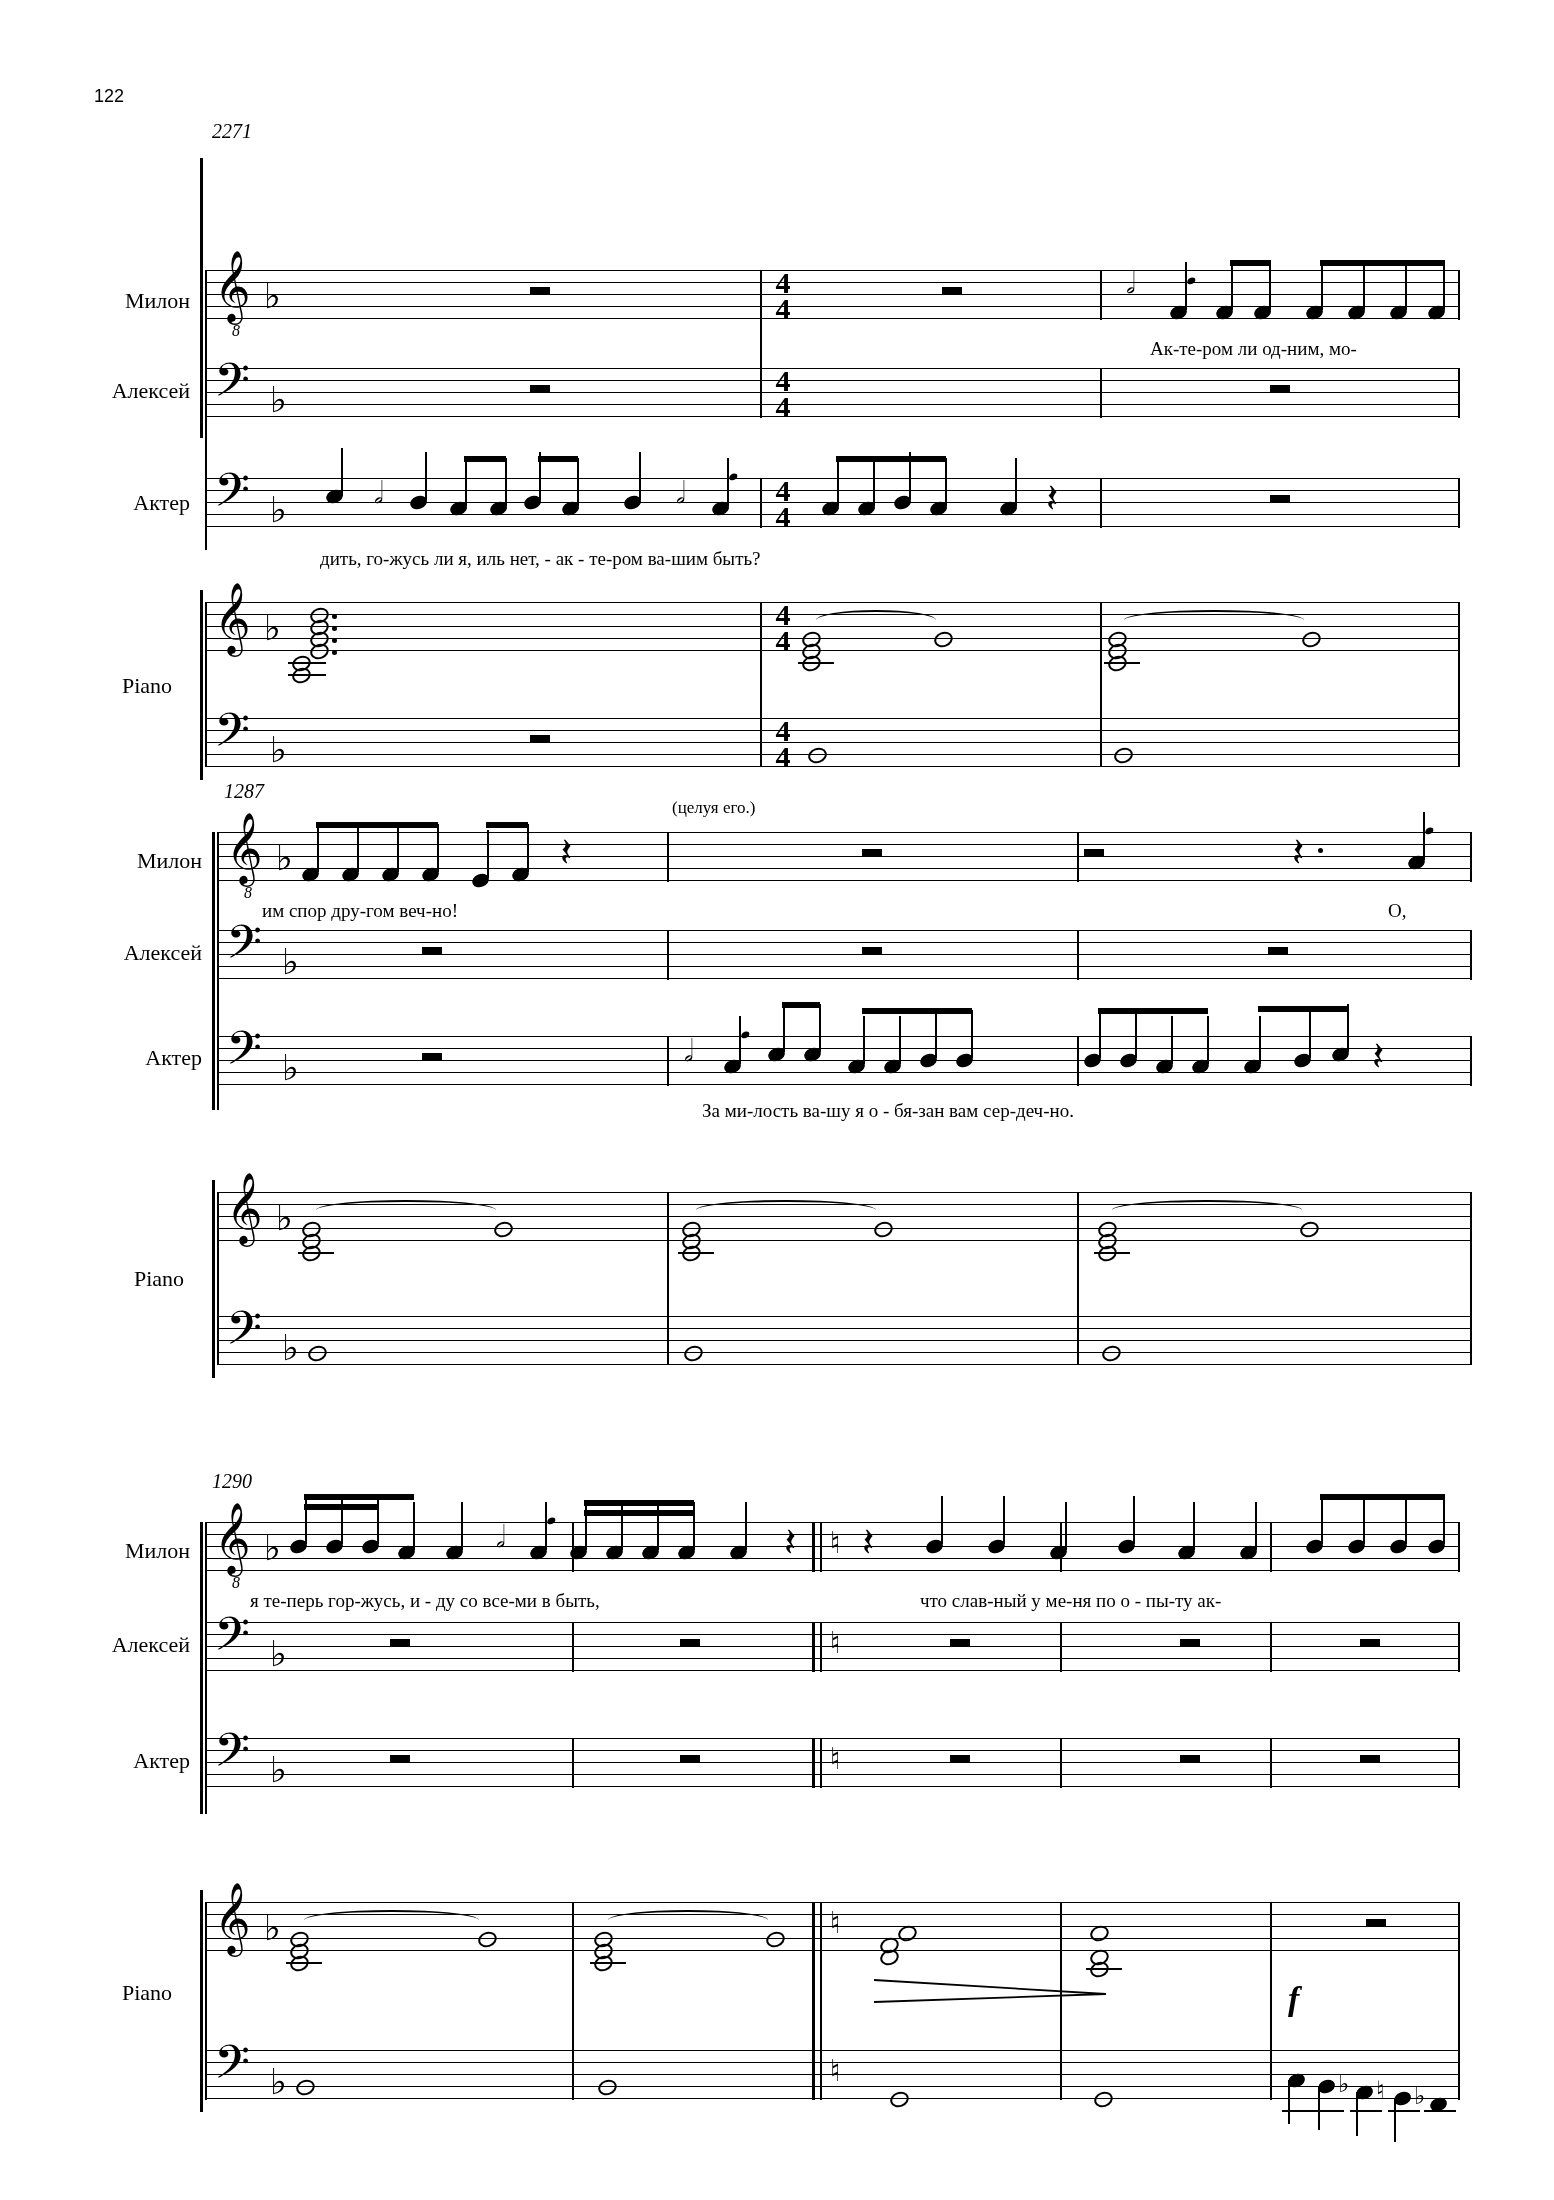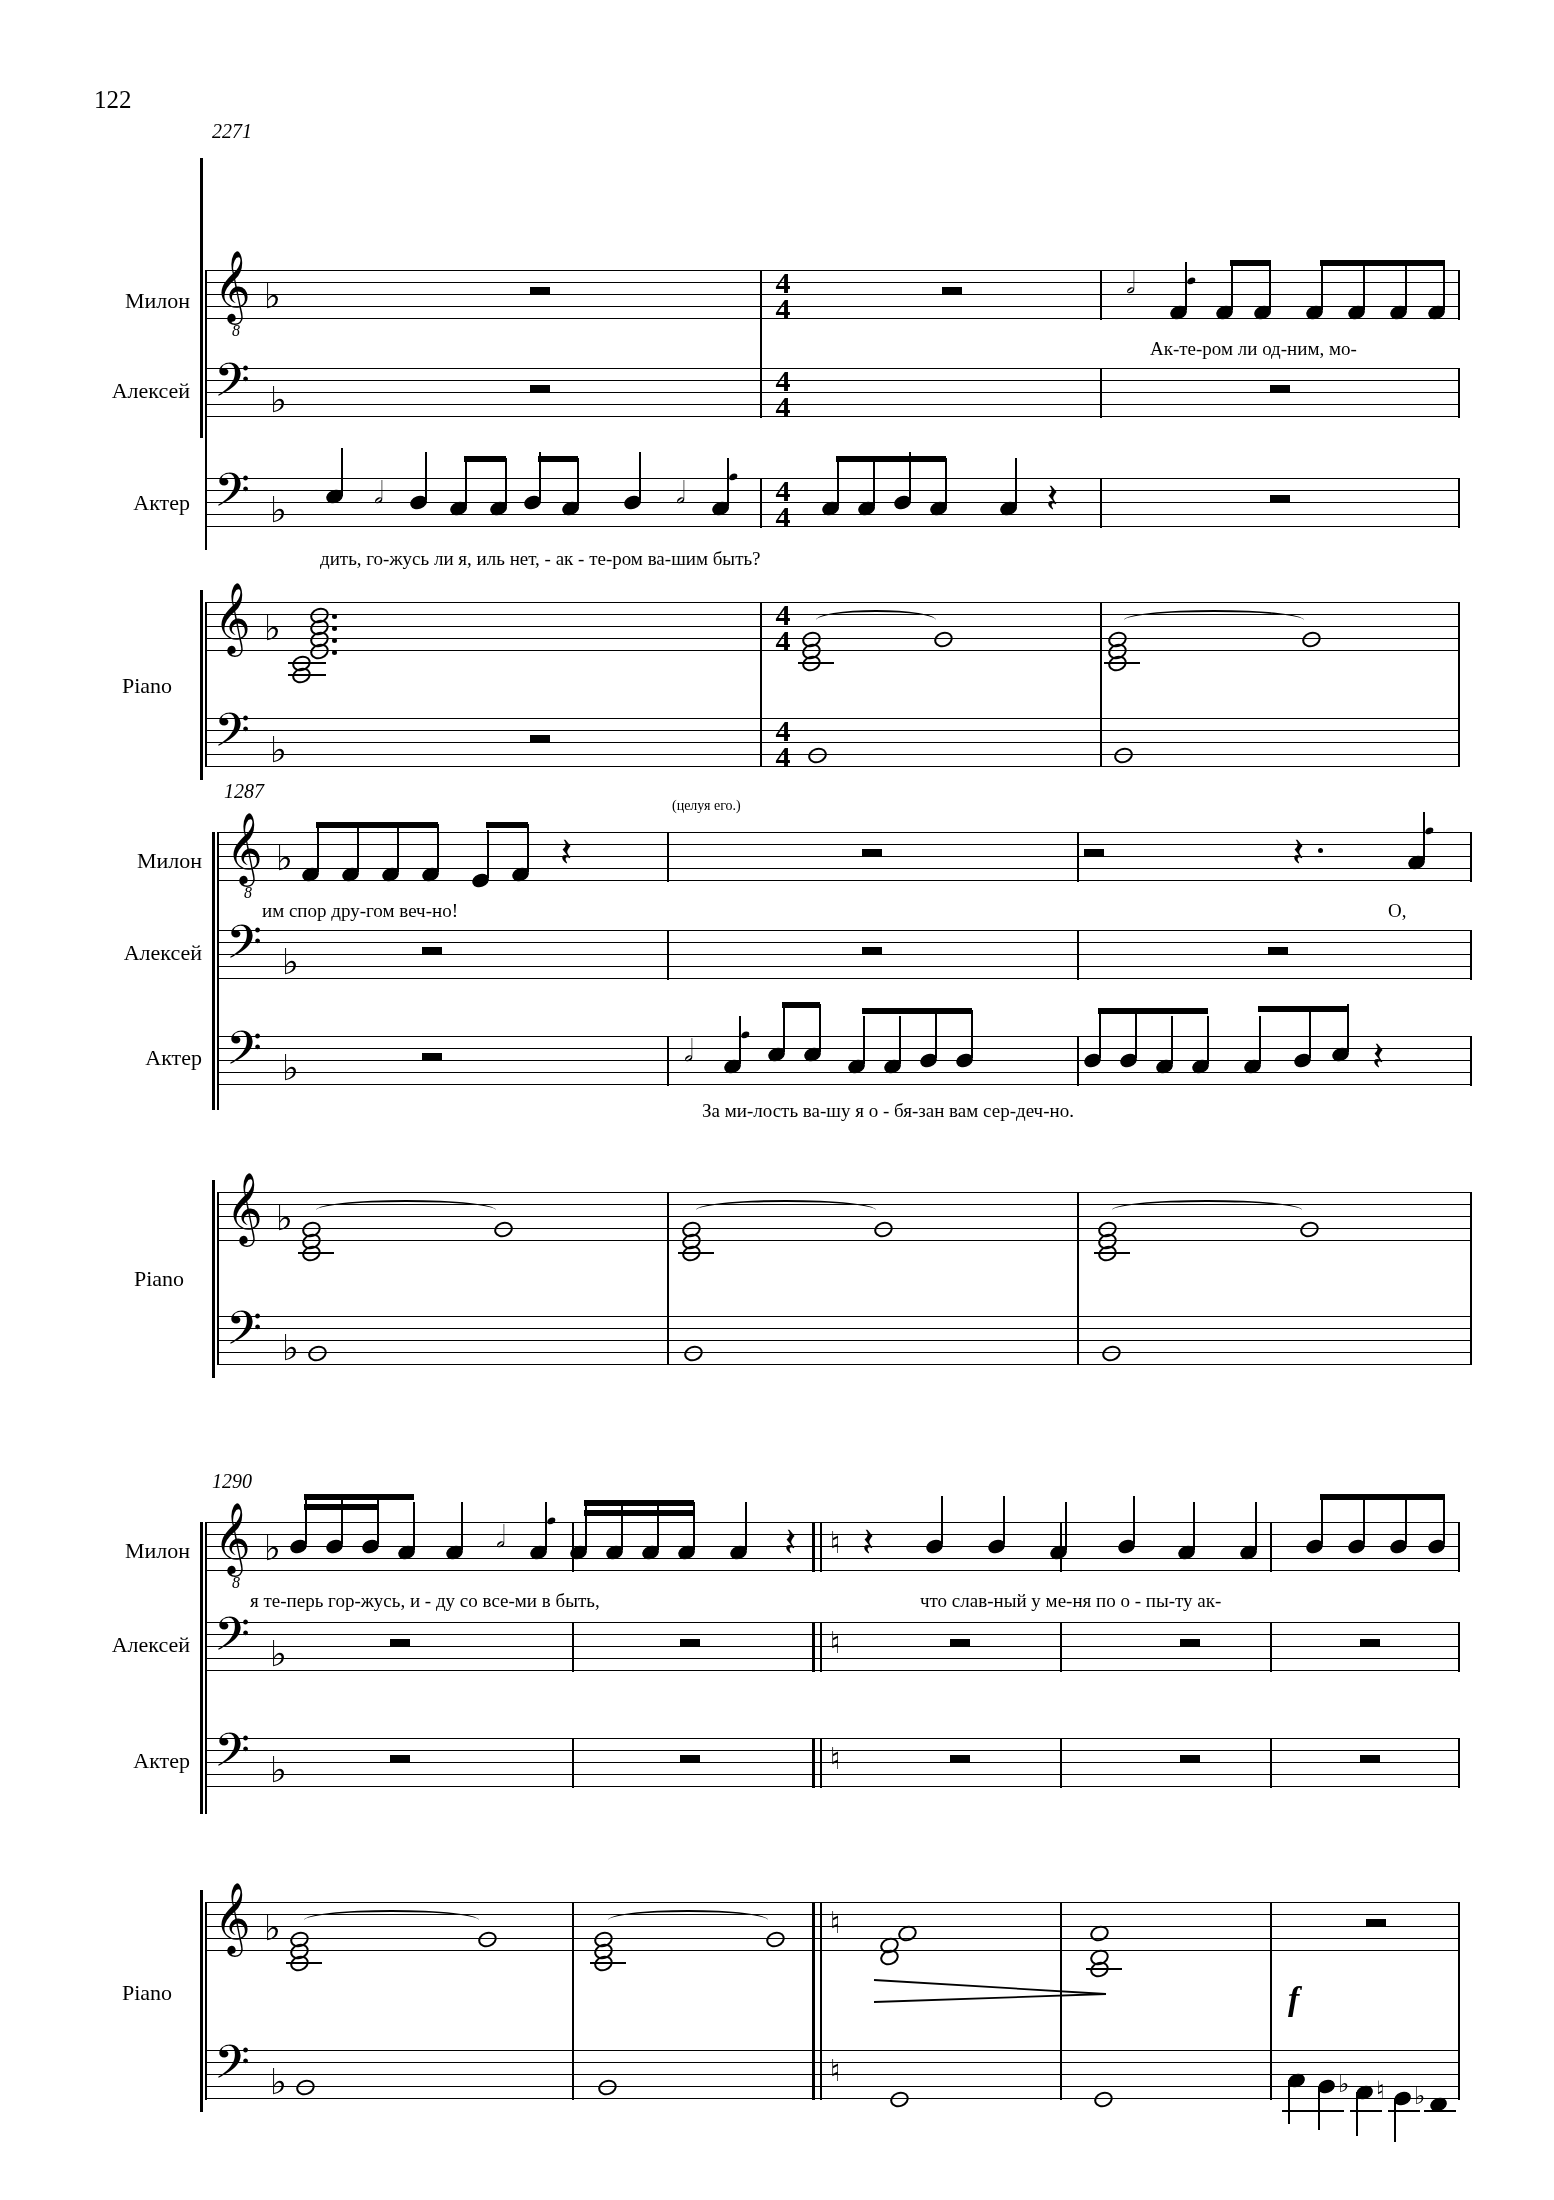--- a/index.html
+++ b/index.html
@@ -19,22 +19,22 @@
     position: absolute;
     left: 0; top: 0;
     width: 1554px;
     height: 2200px;
     background: #fff;
   }
   .page-number {
     position: absolute;
     left: 94px;
     top: 86px;
-    font-size: 25px;
-    font-family: Liberation Serif, serif;
+    font-size: 18px;
+    font-family: Liberation Sans, sans-serif;
   }
 
   
   .system {
     position: absolute;
     left: 0;
     width: 1554px;
   }
   .sys1 { top: 110px; height: 560px; }
   .sys2 { top: 770px; height: 590px; margin-left: 12px; }
@@ -204,21 +204,21 @@
     font-family: "DejaVu Sans", sans-serif;
   }
   .lyric {
     position: absolute;
     font-size: 19px;
     font-family: "Liberation Serif", serif;
     white-space: nowrap;
   }
   .stagedir {
     position: absolute;
-    font-size: 14px;
+    font-size: 17px;
     font-family: "Liberation Serif", serif;
     white-space: nowrap;
   }
   .dynamic {
     position: absolute;
     font-size: 34px;
     font-style: italic;
     font-weight: bold;
     font-family: "Liberation Serif", serif;
   }

